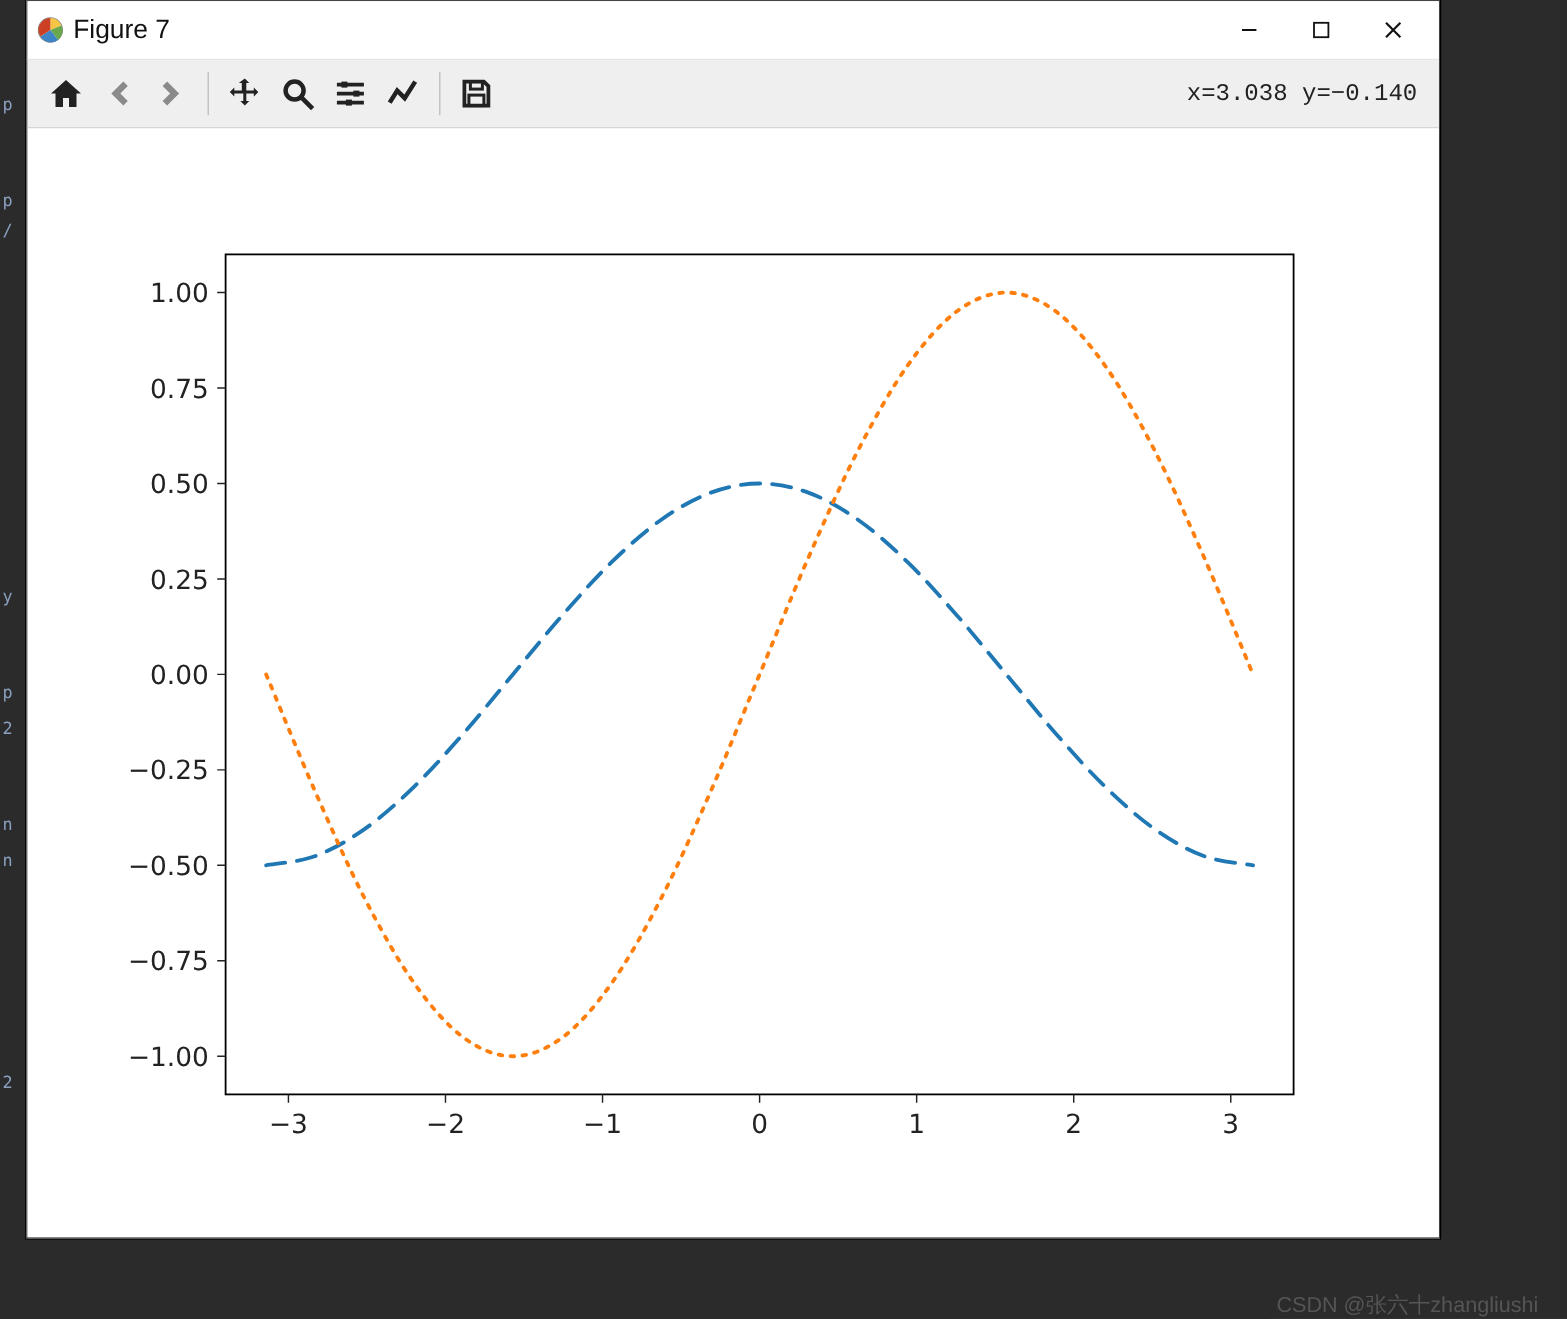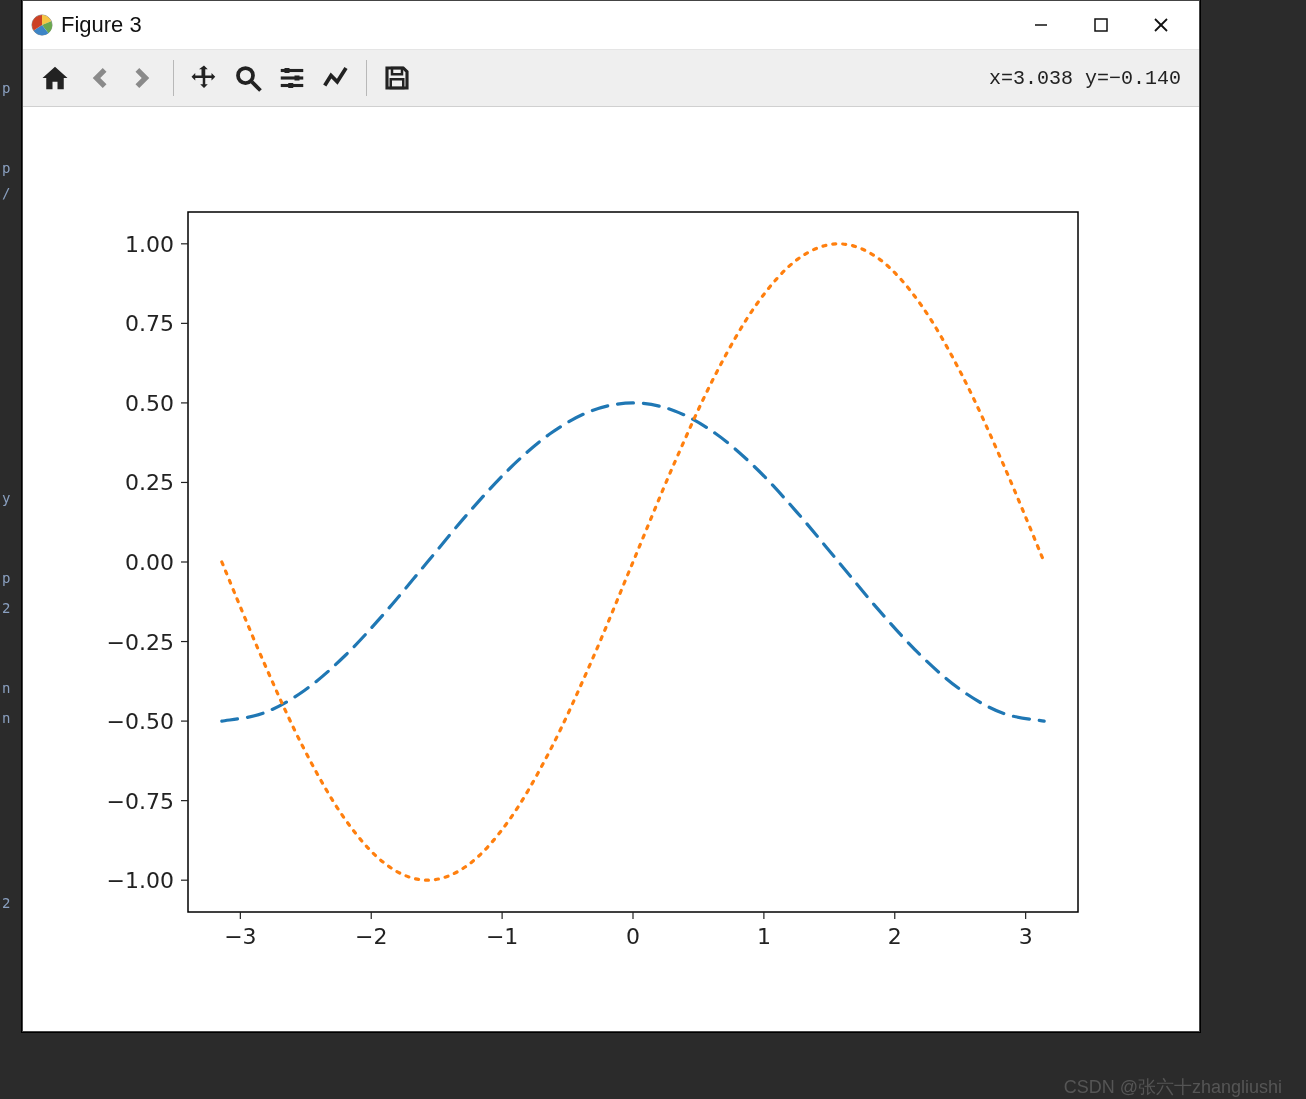--- a/index.html
+++ b/index.html
@@ -141,21 +141,21 @@
   <div class="titlebar">
     <div class="app-icon">
       <svg viewBox="0 0 24 24">
           <circle cx="12" cy="12" r="11" fill="none" stroke="#888" stroke-width="1"></circle>
         <path d="M12 12 L12 1 A11 11 0 0 1 22 8 Z" fill="#f6c544"></path>
         <path d="M12 12 L22 8 A11 11 0 0 1 19 21 Z" fill="#6aa84f"></path>
         <path d="M12 12 L19 21 A11 11 0 0 1 3 18 Z" fill="#3d85c6"></path>
         <path d="M12 12 L3 18 A11 11 0 0 1 12 1 Z" fill="#cc4125"></path>
       </svg>
     </div>
-    <div class="title-text">Figure 3</div>
+    <div class="title-text">Figure 7</div>
     <div class="title-spacer"></div>
     <div class="win-btn">
       <svg viewBox="0 0 16 16">
           <line x1="2" y1="8" x2="14" y2="8" stroke="#111" stroke-width="1.5"></line>
         </svg>
     </div>
     <div class="win-btn">
       <svg viewBox="0 0 16 16">
           <rect x="2" y="2" width="12" height="12" fill="none" stroke="#111" stroke-width="1.5"></rect>
         </svg>

